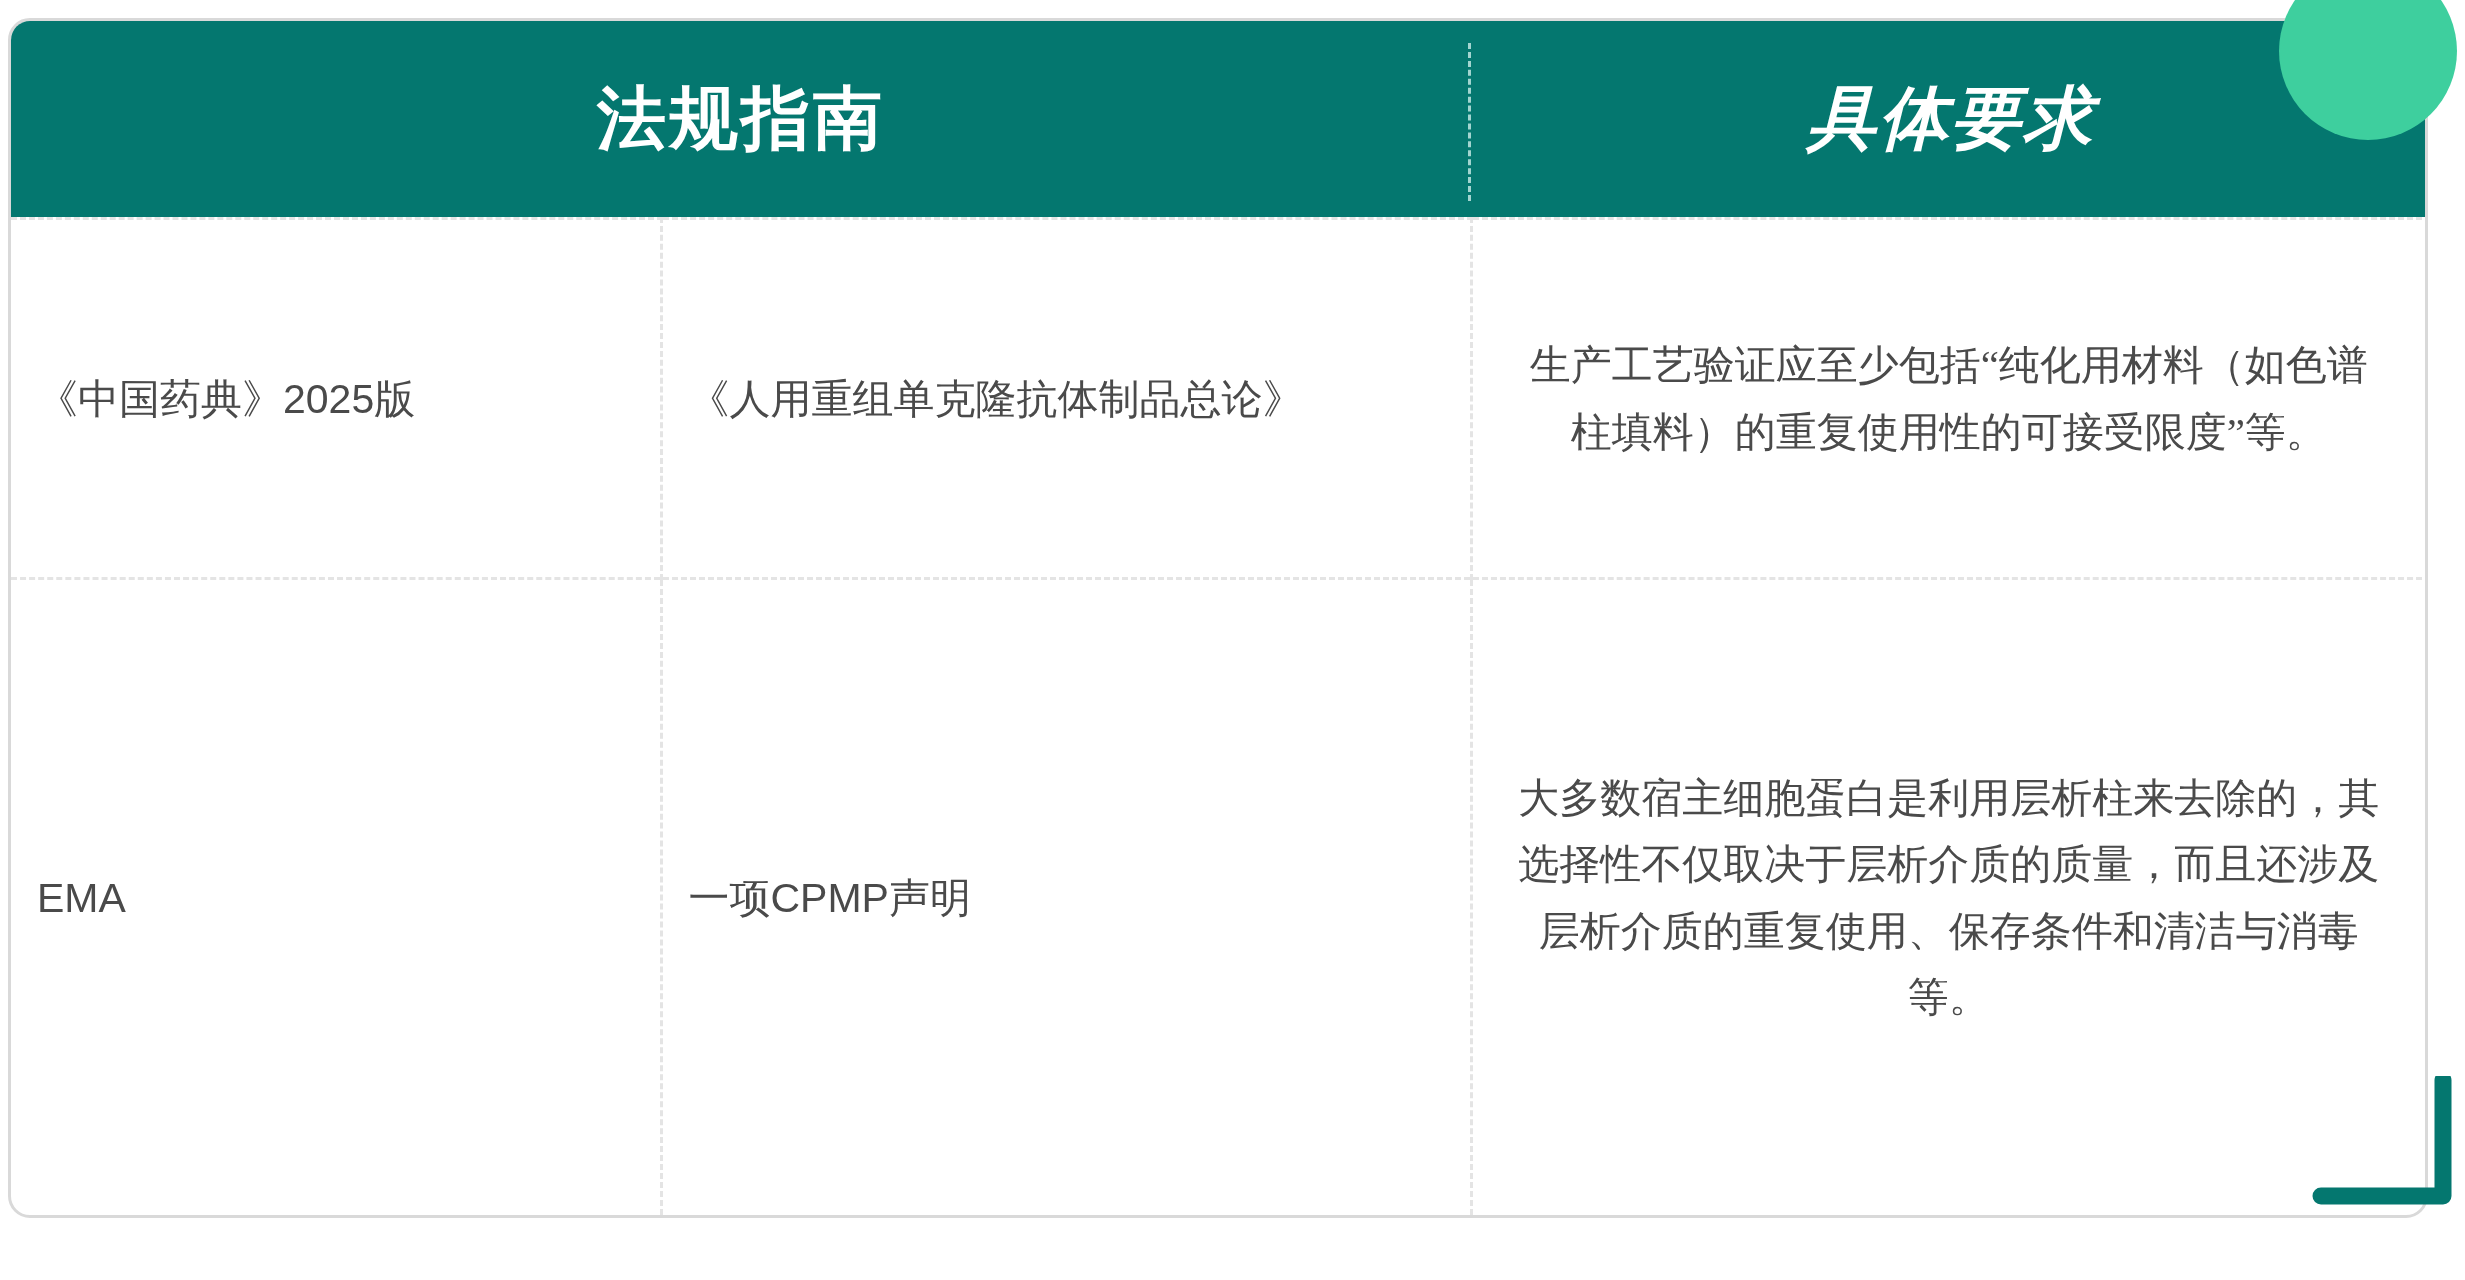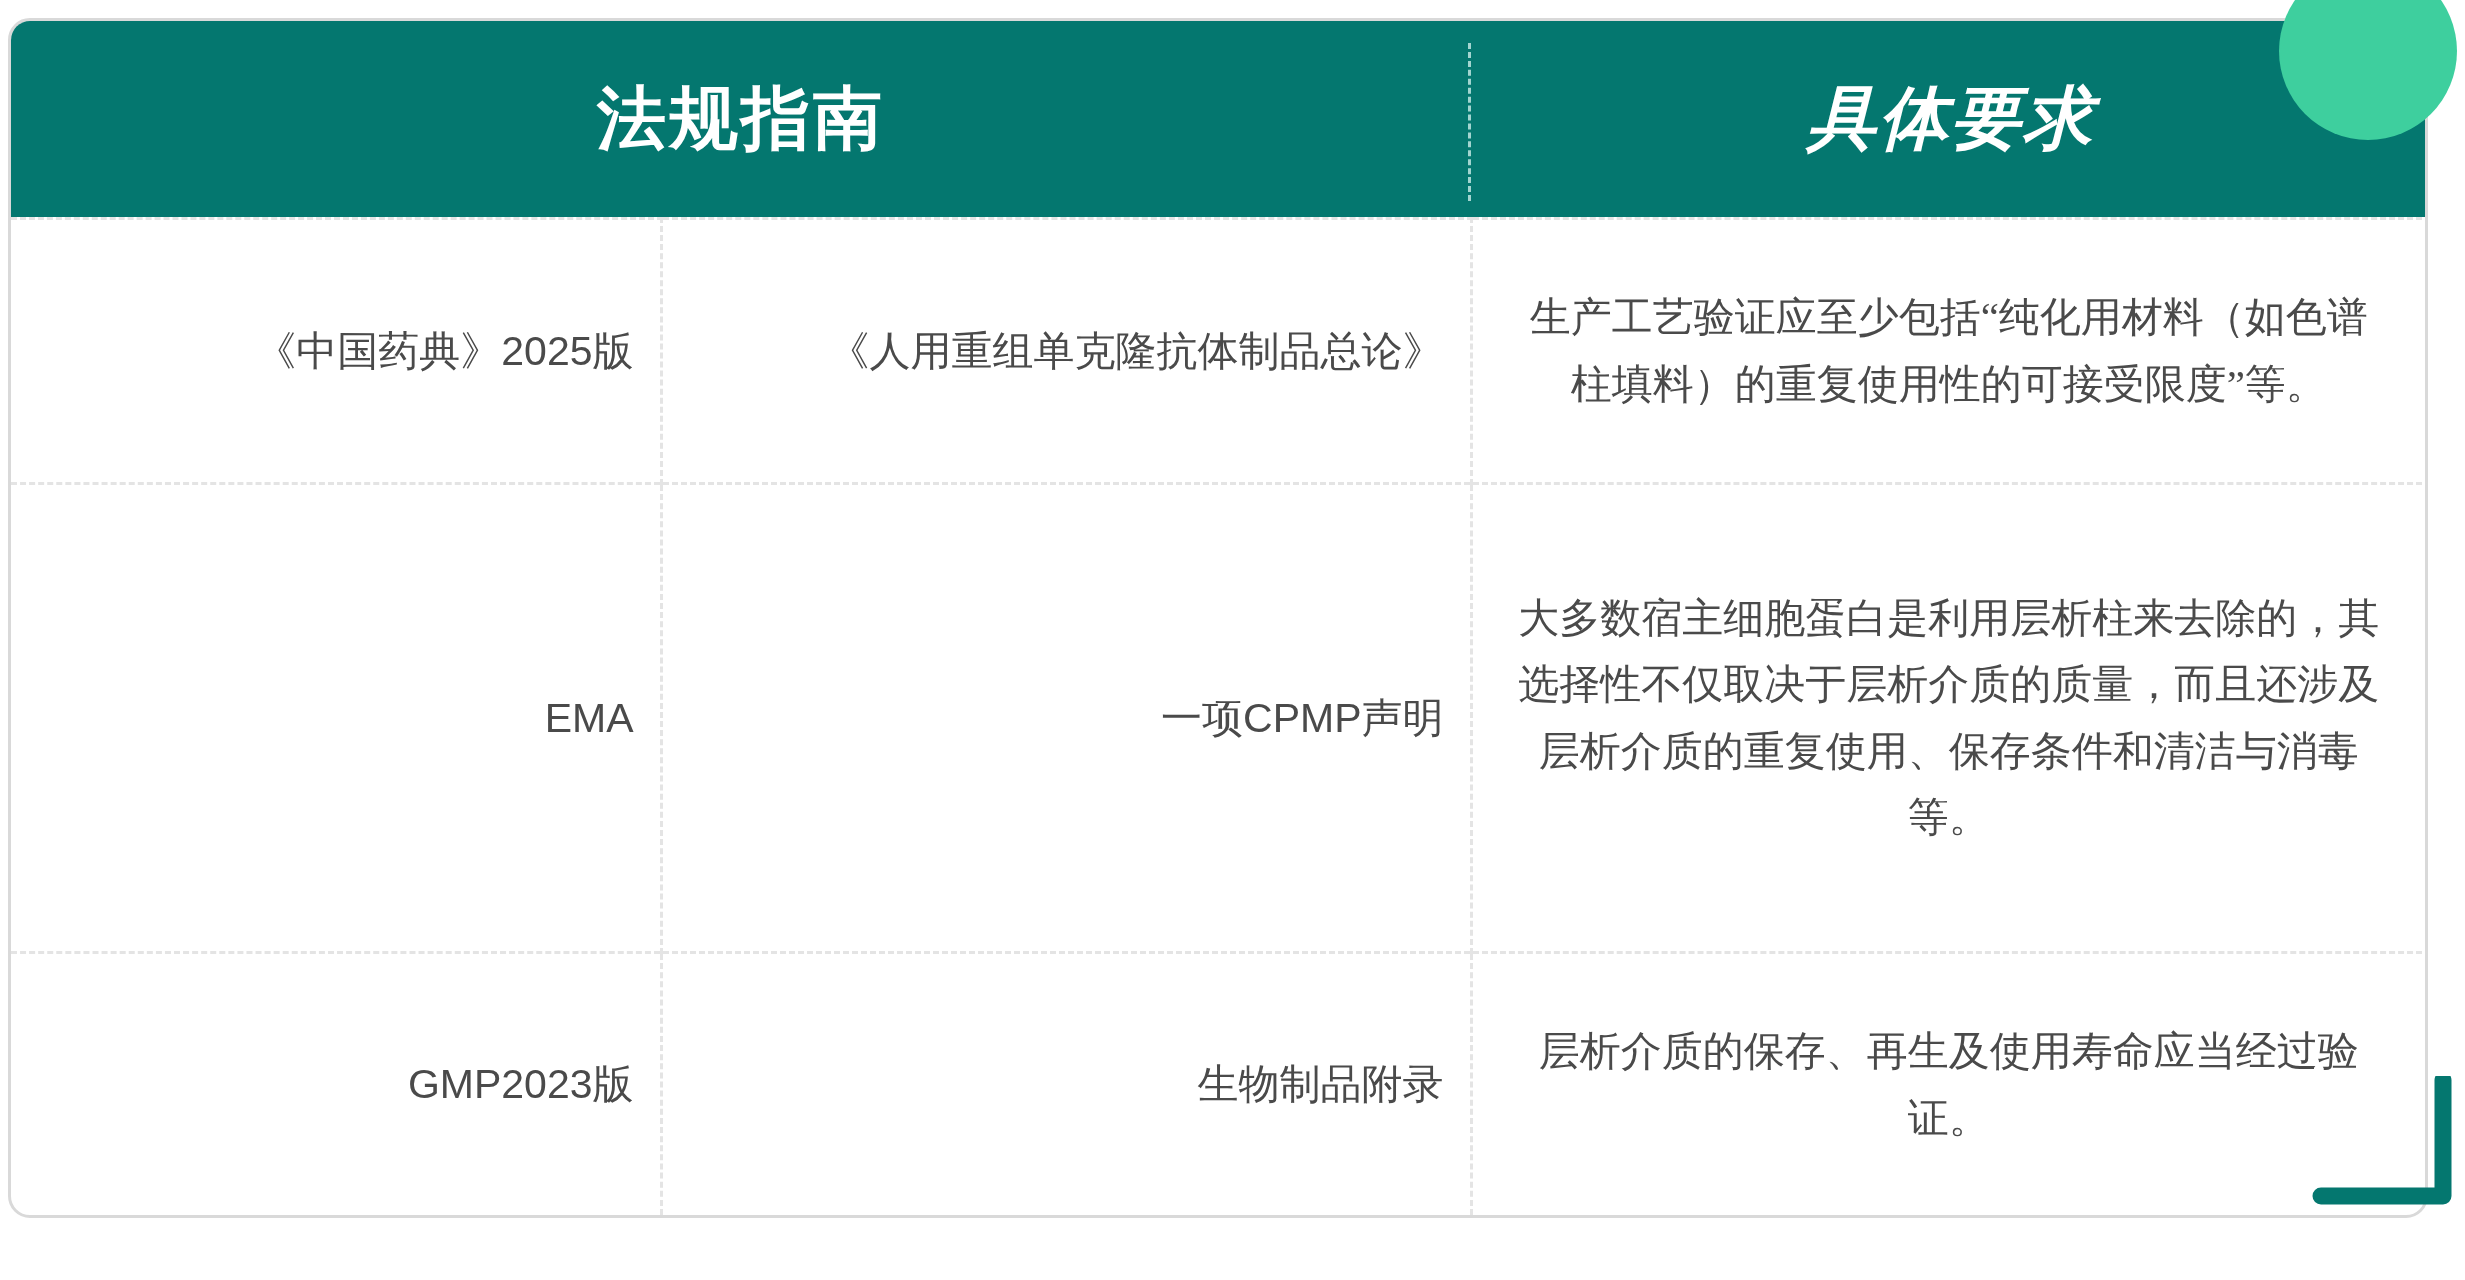--- a/index.html
+++ b/index.html
@@ -99,21 +99,21 @@
     font-size: 41px;
     color: #4a4a4a;
     line-height: 1.62;
     vertical-align: middle;
     padding: 18px 26px;
     box-sizing: border-box;
   }
   tbody tr td:last-child { border-right: none; }
 
   td.c1, td.c2 {
-    text-align: right;
+    text-align: left;
   }
   td.c3 {
     text-align: center;
     padding-left: 42px;
     padding-right: 48px;
     font-family: Liberation Serif, serif;
   }
 
   col.col1 { width: 650px; }
   col.col2 { width: 810px; }
@@ -146,25 +146,20 @@
         <tr>
           <td class="c1" style="color: rgb(74, 74, 74);">《中国药典》2025版</td>
           <td class="c2" style="color: rgb(74, 74, 74);">《人用重组单克隆抗体制品总论》</td>
           <td class="c3" style="color: rgb(74, 74, 74);">生产工艺验证应至少包括“纯化用材料（如色谱柱填料）的重复使用性的可接受限度”等。</td>
         </tr>
         <tr>
           <td class="c1" style="color: rgb(74, 74, 74);">EMA</td>
           <td class="c2" style="color: rgb(74, 74, 74);">一项CPMP声明</td>
           <td class="c3" style="color: rgb(74, 74, 74);">大多数宿主细胞蛋白是利用层析柱来去除的，其选择性不仅取决于层析介质的质量，而且还涉及层析介质的重复使用、保存条件和清洁与消毒等。</td>
         </tr>
-        <tr>
-          <td class="c1" style="color: rgb(74, 74, 74);">GMP2023版</td>
-          <td class="c2" style="color: rgb(74, 74, 74);">生物制品附录</td>
-          <td class="c3" style="color: rgb(74, 74, 74);">层析介质的保存、再生及使用寿命应当经过验证。</td>
-        </tr>
       </tbody>
     </table>
   </div>
 
   <div class="deco-circle" style="background: rgb(62, 207, 158);"></div>
 
   <svg class="deco-corner" viewBox="0 0 172 150">
     <path d="M 150 4 L 150 120 L 28 120" fill="none" stroke="#04776f" stroke-width="17" stroke-linecap="round" stroke-linejoin="round"></path>
   </svg>
 

